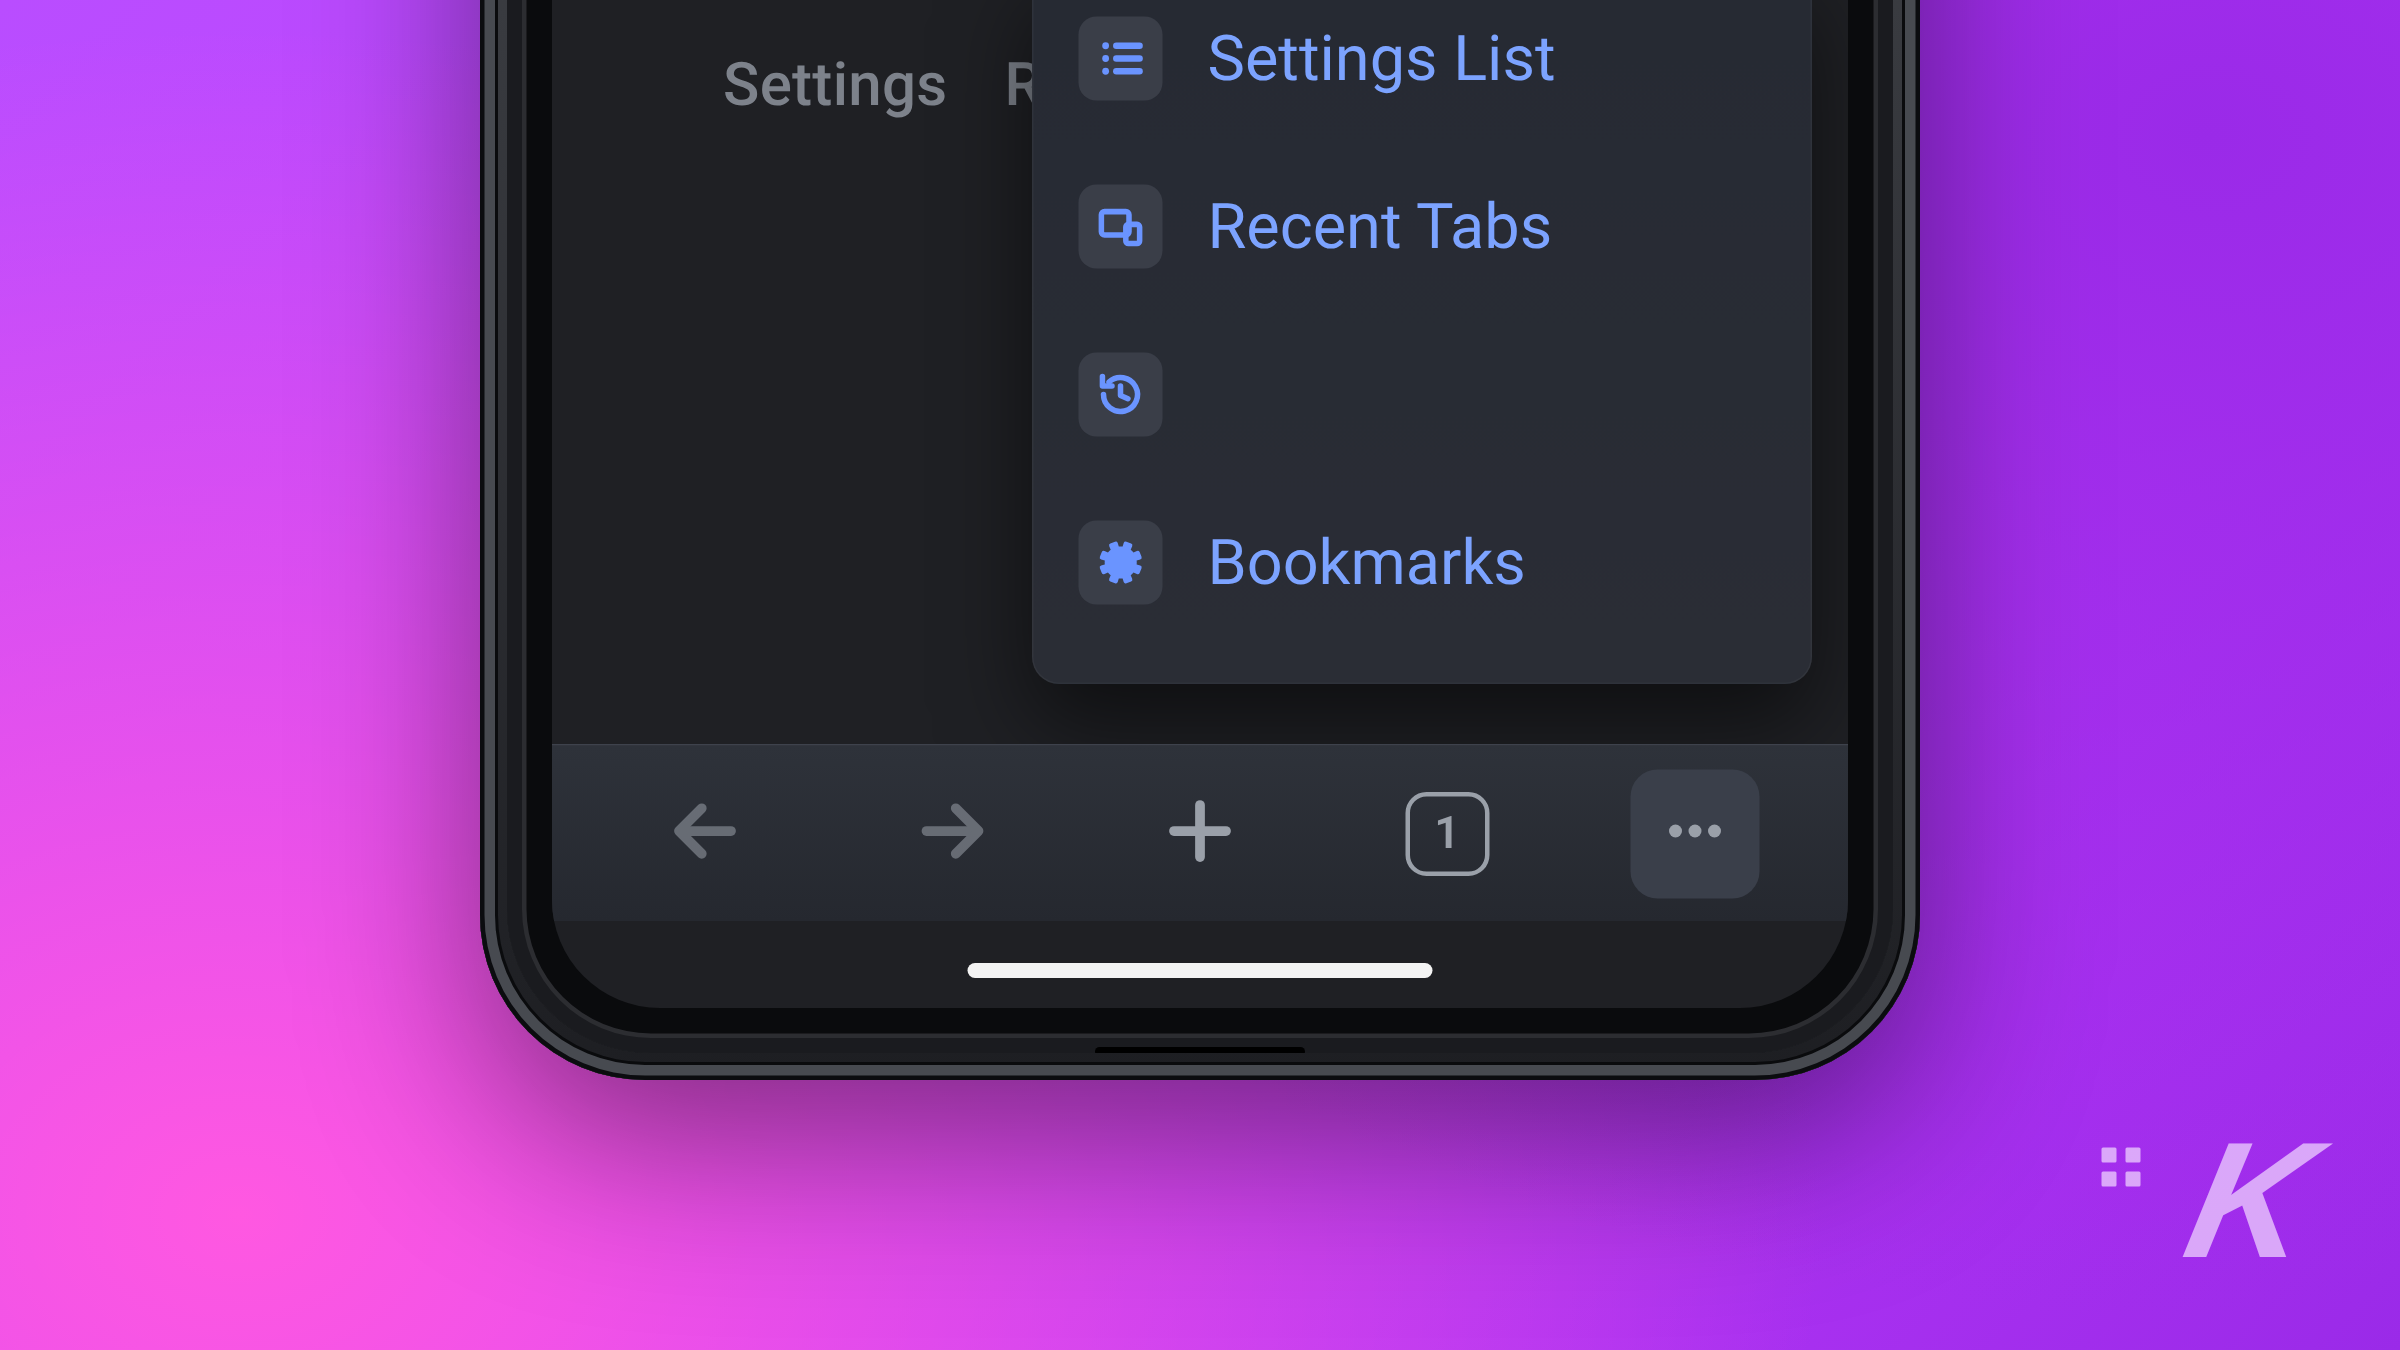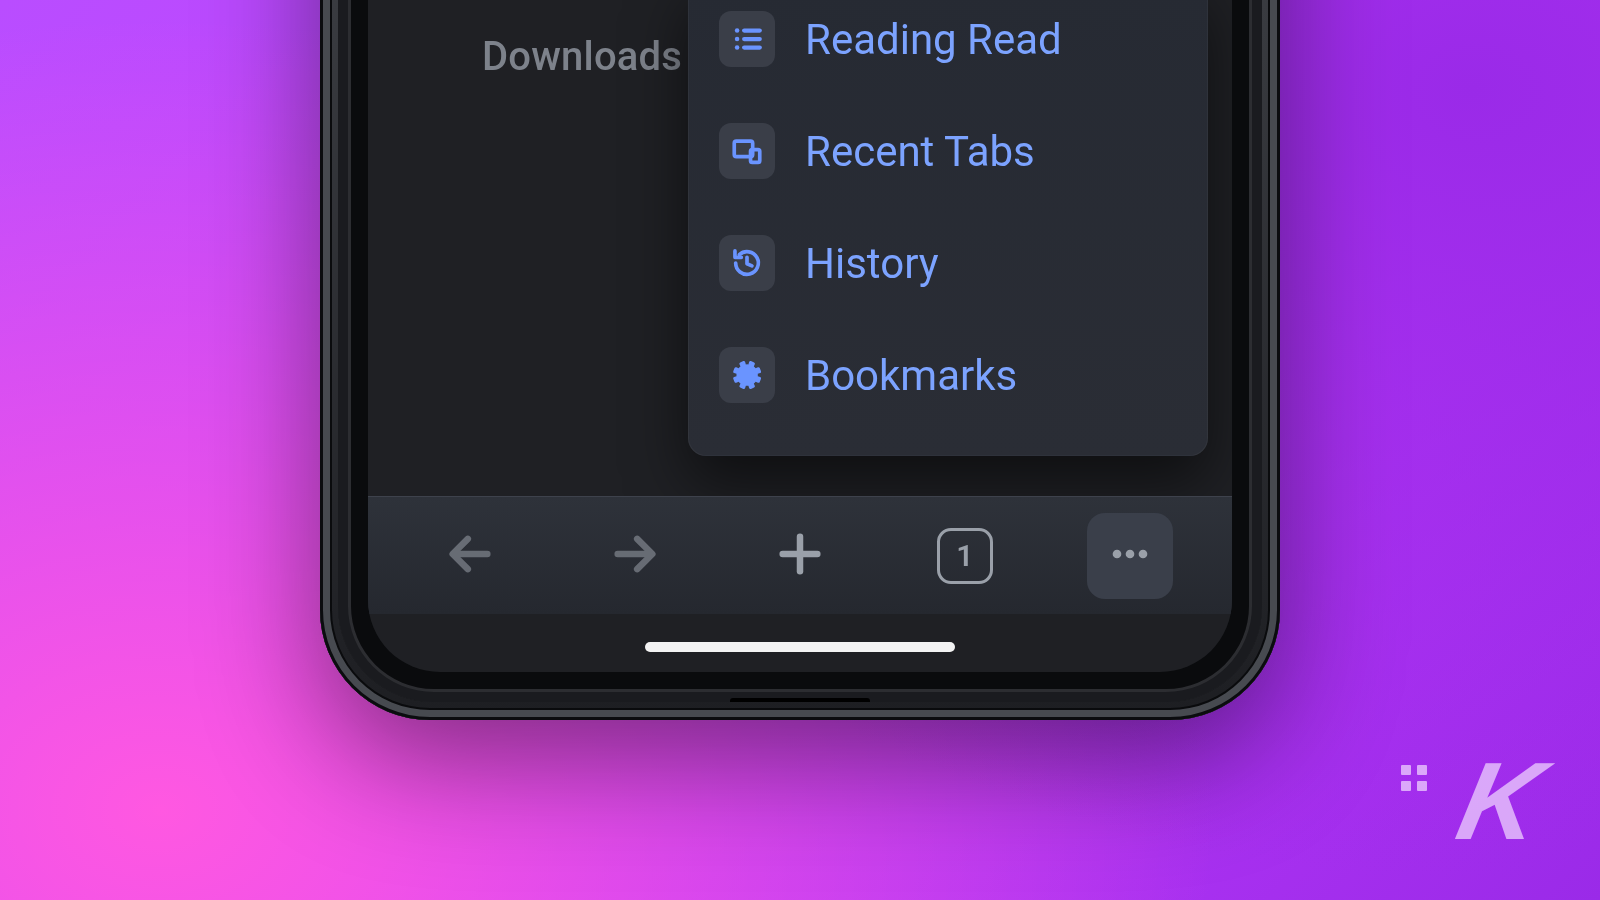--- a/index.html
+++ b/index.html
@@ -165,59 +165,58 @@
 </style>
 </head>
 <body>
 
 <div class="device-wrap">
   <div class="device-outer"></div>
   <div class="device-inner">
     <div class="screen">
 
       <div class="bg-tabs">
-        <span>Downloads</span>
+        <span>Settings</span>
         <span>Read</span>
       </div>
 
       <div class="menu">
 
         <div class="menu-item">
           <span class="icon">
             <svg viewBox="0 0 24 24">
                 <circle cx="5" cy="6" r="1.6" fill="#6a94ff" stroke="none"></circle>
                 <line x1="10" y1="6" x2="21" y2="6"></line>
                 <circle cx="5" cy="12" r="1.6" fill="#6a94ff" stroke="none"></circle>
                 <line x1="10" y1="12" x2="21" y2="12"></line>
                 <circle cx="5" cy="18" r="1.6" fill="#6a94ff" stroke="none"></circle>
                 <line x1="10" y1="18" x2="21" y2="18"></line>
               </svg>
           </span>
-          <span>Reading Read</span>
+          <span>Settings List</span>
         </div>
 
         <div class="menu-item">
           <span class="icon">
             <svg viewBox="0 0 24 24">
                 <rect x="3" y="5" width="13" height="11" rx="1.5"></rect>
                 <rect x="14.5" y="11" width="6.5" height="9" rx="1.2"></rect>
               </svg>
           </span>
           <span>Recent Tabs</span>
         </div>
 
         <div class="menu-item">
           <span class="icon">
             <svg viewBox="0 0 24 24">
                 <path d="M4 12a8 8 0 1 0 2.6-5.9"></path>
                 <polyline points="3.5 3.5 3.5 8 8 8"></polyline>
                 <polyline points="12 8 12 12.5 15.5 14"></polyline>
               </svg>
           </span>
-          <span>History</span>
         </div>
 
 
         <div class="menu-item">
           <span class="icon">
             <svg viewBox="0 0 24 24">
                 <path d="M12 8.2a3.8 3.8 0 1 0 0 7.6 3.8 3.8 0 0 0 0-7.6Zm9.3 5.2-1.7-.5a7.9 7.9 0 0 0 0-1.8l1.7-.5a1 1 0 0 0 .6-1.3l-.9-2.2a1 1 0 0 0-1.3-.5l-1.6.7a8 8 0 0 0-1.3-1.3l.7-1.6a1 1 0 0 0-.5-1.3l-2.2-.9a1 1 0 0 0-1.3.6l-.5 1.7a8 8 0 0 0-1.8 0l-.5-1.7a1 1 0 0 0-1.3-.6l-2.2.9a1 1 0 0 0-.5 1.3l.7 1.6a8 8 0 0 0-1.3 1.3l-1.6-.7a1 1 0 0 0-1.3.5l-.9 2.2a1 1 0 0 0 .6 1.3l1.7.5a7.9 7.9 0 0 0 0 1.8l-1.7.5a1 1 0 0 0-.6 1.3l.9 2.2a1 1 0 0 0 1.3.5l1.6-.7a8 8 0 0 0 1.3 1.3l-.7 1.6a1 1 0 0 0 .5 1.3l2.2.9a1 1 0 0 0 1.3-.6l.5-1.7a8 8 0 0 0 1.8 0l.5 1.7a1 1 0 0 0 1.3.6l2.2-.9a1 1 0 0 0 .5-1.3l-.7-1.6a8 8 0 0 0 1.3-1.3l1.6.7a1 1 0 0 0 1.3-.5l.9-2.2a1 1 0 0 0-.6-1.3Z"></path>
               </svg>
           </span>
           <span>Bookmarks</span>

